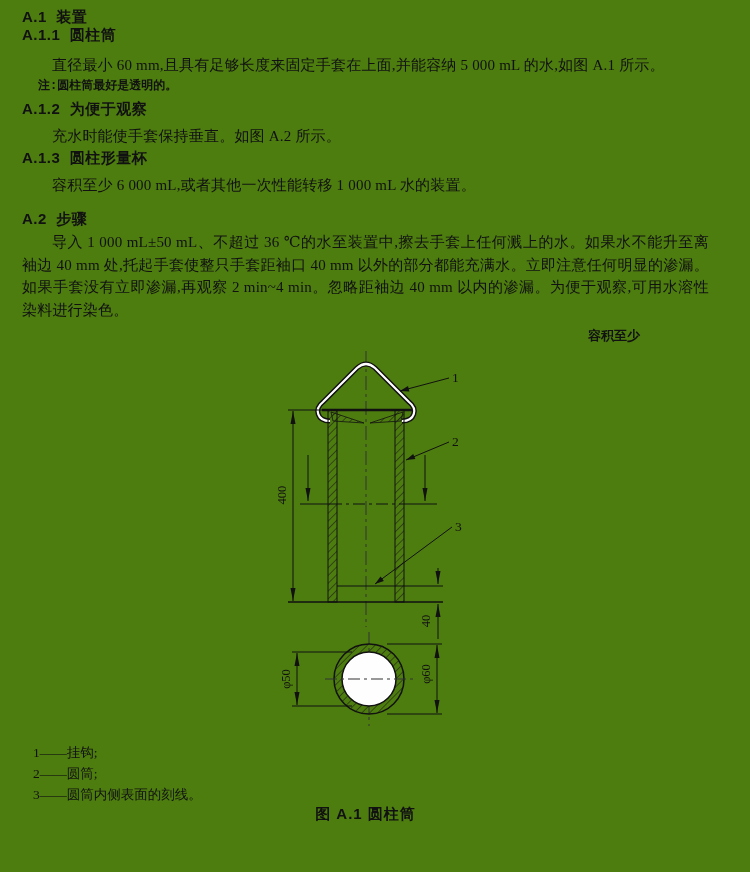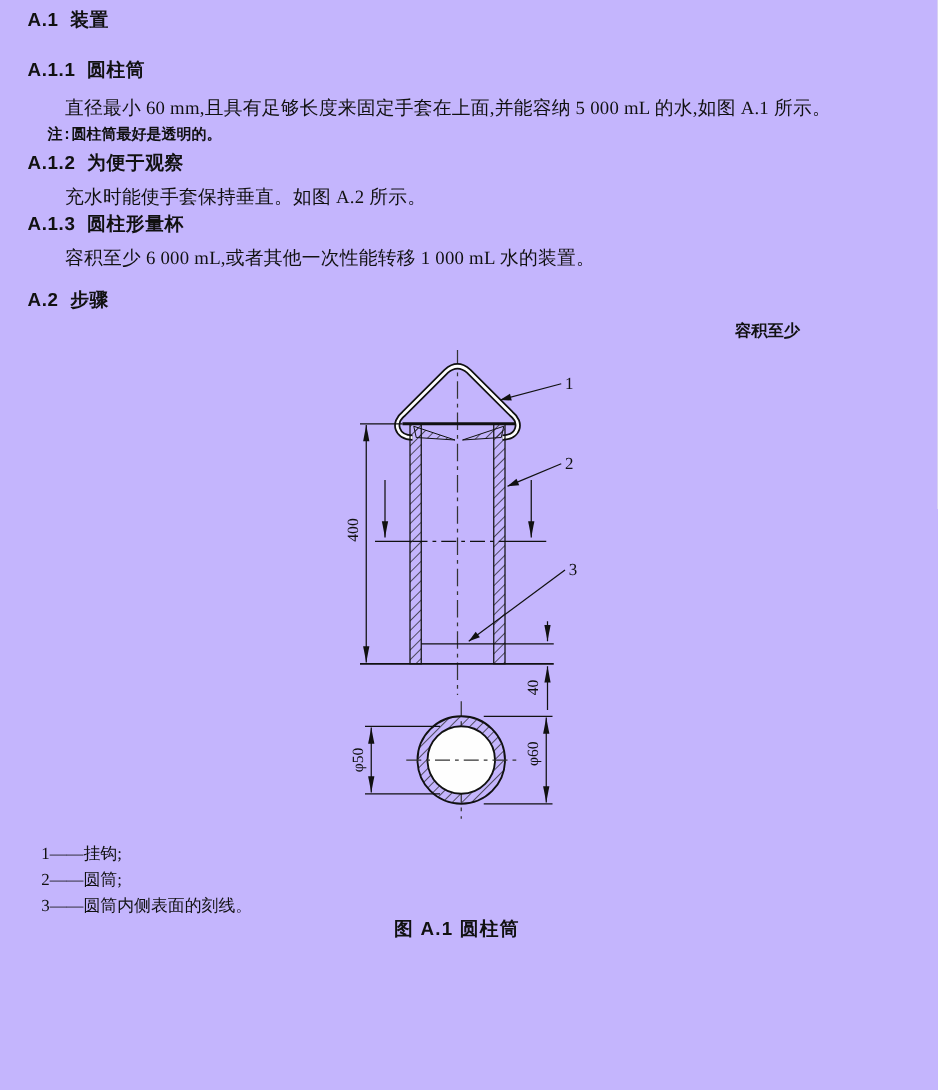--- a/index.html
+++ b/index.html
@@ -1,25 +1,25 @@
 <!DOCTYPE html>
 <html><head>
 <meta charset="utf-8">
 <style>
   * { margin:0; padding:0; box-sizing:border-box; }
   html,body { background:#e8e8e8; }
   .page {
-    width:750px; height:872px; margin:0 auto; background:#c4b5fd; color:#111;
+    width:750px; height:872px; margin:0 auto; background:#4d7c0f; color:#111;
     font-family:"Liberation Serif","DejaVu Serif",serif;
     padding:8px 41px 0 22px; overflow:hidden; position:relative;
   }
   .h { font-family:"Liberation Sans","DejaVu Sans",sans-serif; font-weight:700;
        font-size:15px; line-height:18px; white-space:pre-wrap; letter-spacing:0.5px; }
   .h-a1  { margin-top:0; }
-  .h-a11 { margin-top:22px; }
+  .h-a11 { margin-top:0; }
   .note  { font-size:12px; line-height:16px; margin-top:2px; padding-left:16px; font-weight:600;font-family:Liberation Mono, monospace; }
   .p { font-size:15px; line-height:22px; text-indent:30px; text-align:justify; letter-spacing:0.2px; }
   .p-a11 { margin-top:10px; }
   .h-a12 { margin-top:6px; }
   .p-a12 { margin-top:7px; }
   .h-a13 { margin-top:2px; }
   .p-a13 { margin-top:7px; }
   .h-a2  { margin-top:14px; }
   .p-a2-1 { margin-top:12px; }
   .p-a2-2 { margin-top:3px; line-height:22.5px; }
@@ -38,20 +38,21 @@
 
   <div class="h h-a1">A.1  装置</div>
   <div class="h h-a11">A.1.1  圆柱筒</div>
   <p class="p p-a11">直径最小 60 mm,且具有足够长度来固定手套在上面,并能容纳 5 000 mL 的水,如图 A.1 所示。</p>
   <div class="note">注:圆柱筒最好是透明的。</div>
   <div class="h h-a12">A.1.2  为便于观察</div>
   <p class="p p-a12">充水时能使手套保持垂直。如图 A.2 所示。</p>
   <div class="h h-a13">A.1.3  圆柱形量杯</div>
   <p class="p p-a13">容积至少 6 000 mL,或者其他一次性能转移 1 000 mL 水的装置。</p>
   <div class="h h-a2">A.2  步骤</div>
+  <p class="p p-a2-2">导入 1 000 mL±50 mL、不超过 36 ℃的水至装置中,擦去手套上任何溅上的水。如果水不能升至离袖边 40 mm 处,托起手套使整只手套距袖口 40 mm 以外的部分都能充满水。立即注意任何明显的渗漏。如果手套没有立即渗漏,再观察 2 min~4 min。忽略距袖边 40 mm 以内的渗漏。为便于观察,可用水溶性染料进行染色。</p>
 
   <div class="unit-note">容积至少</div>
 
   <div class="fig-wrap">
     <svg width="750" height="395" viewBox="0 0 750 395">
       <defs>
         <pattern id="hatch" patternUnits="userSpaceOnUse" width="5.5" height="5.5" patternTransform="rotate(45)">
           <line x1="0" y1="0" x2="0" y2="5.5" stroke="#1a1a1a" stroke-width="1.1"></line>
         </pattern>
         <marker id="dimarr" markerUnits="userSpaceOnUse" markerWidth="14" markerHeight="8" viewBox="0 0 14 8" refX="13.5" refY="4" orient="auto-start-reverse">

